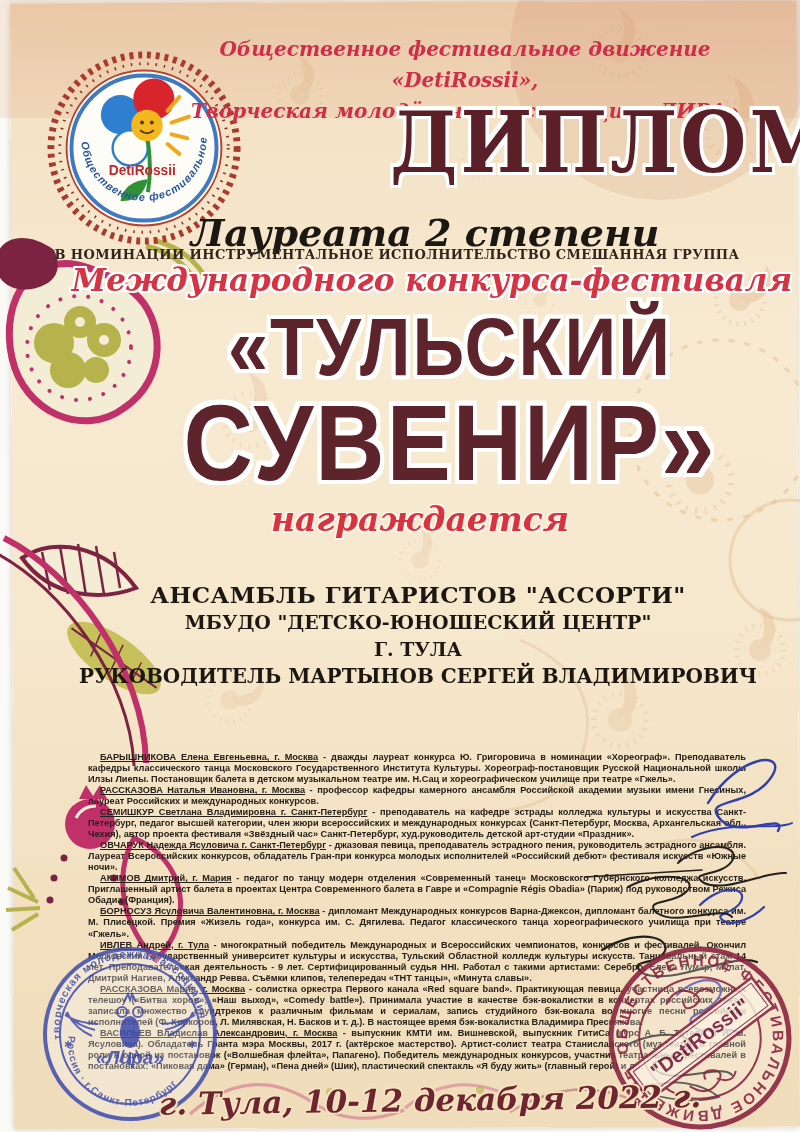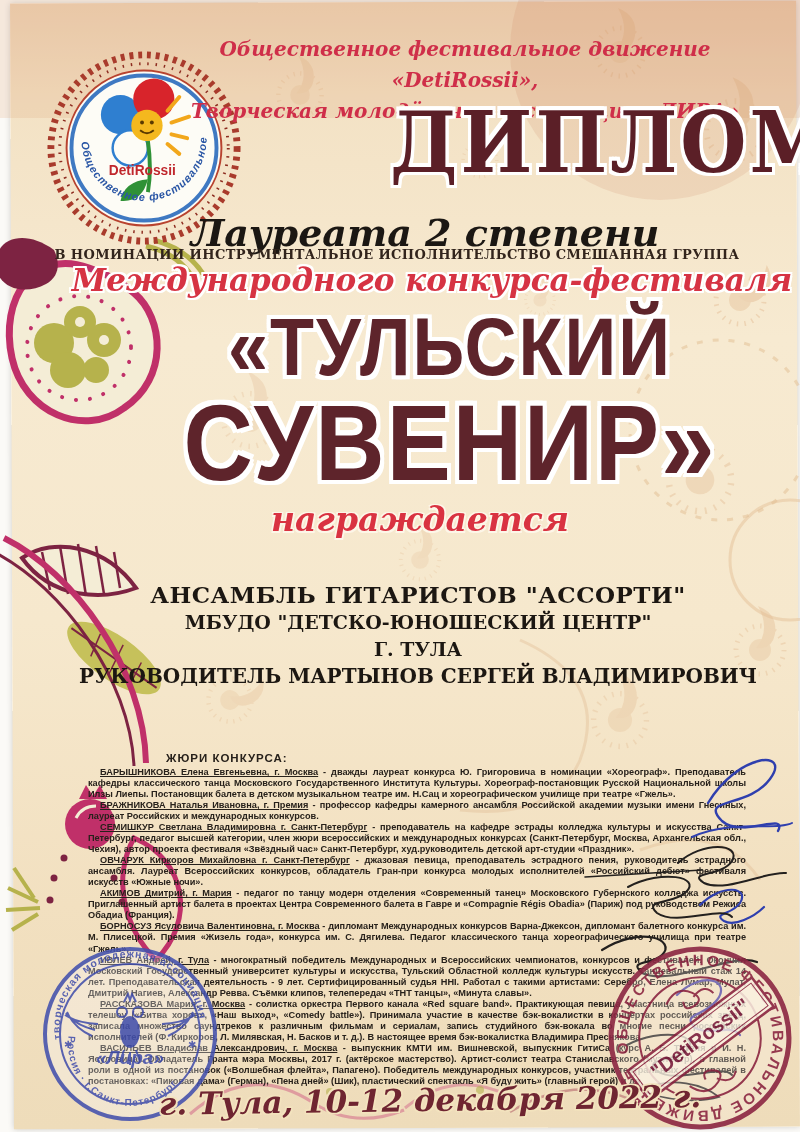--- a/index.html
+++ b/index.html
@@ -174,25 +174,24 @@
   <div class="abs center awarded">награждается</div>
 
   <div class="abs center recipient">
     <div class="r1">АНСАМБЛЬ ГИТАРИСТОВ "АССОРТИ"</div>
     <div class="r2">МБУДО "ДЕТСКО-ЮНОШЕСКИЙ ЦЕНТР"</div>
     <div class="r3">Г. ТУЛА</div>
     <div class="r4">РУКОВОДИТЕЛЬ МАРТЫНОВ СЕРГЕЙ ВЛАДИМИРОВИЧ</div>
   </div>
 
   <div class="jury">
-    <div class="jury-heading">ЖЮРИ КОНКУРСА:</div>
     <p class="jp"><span class="jn">БАРЫШНИКОВА Елена Евгеньевна, г. Москва</span><span class="jb"> - дважды лауреат конкурса Ю. Григоровича в номинации «Хореограф». Преподаватель кафедры классического танца Московского Государственного Института Культуры. Хореограф-постановщик Русской Национальной школы Илзы Лиепы. Постановщик балета в детском музыкальном театре им. Н.Сац и хореографическом училище при театре «Гжель».</span></p>
-    <p class="jp"><span class="jn">БРАЖНИКОВА Наталья Ивановна, г. Премия</span><span class="jb"> - профессор кафедры камерного ансамбля Российской академии музыки имени Гнесиных, лауреат Российских и международных конкурсов.</span></p>
+    <p class="jp"><span class="jn">РАССКАЗОВА Наталья Ивановна, г. Москва</span><span class="jb"> - профессор кафедры камерного ансамбля Российской академии музыки имени Гнесиных, лауреат Российских и международных конкурсов.</span></p>
     <p class="jp"><span class="jn">СЕМИШКУР Светлана Владимировна г. Санкт-Петербург</span><span class="jb"> - преподаватель на кафедре эстрады колледжа культуры и искусства Санкт-Петербург, педагог высшей категории, член жюри всероссийских и международных конкурсах (Санкт-Петербург, Москва, Архангельская обл., Чехия), автор проекта фестиваля «Звёздный час» Санкт-Петербург, худ.руководитель детской арт-студии «Праздник».</span></p>
-    <p class="jp"><span class="jn">ОВЧАРУК Киркоров Михайловна г. Санкт-Петербург</span><span class="jb"> - джазовая певица, преподаватель эстрадного пения, руководитель эстрадного ансамбля. Лауреат Всероссийских конкурсов, обладатель Гран-при конкурса молодых исполнителей «Российский дебют» фестиваля искусств «Южные ночи».</span></p>
+    <p class="jp"><span class="jn">ОВЧАРУК Надежда Ясуловича г. Санкт-Петербург</span><span class="jb"> - джазовая певица, преподаватель эстрадного пения, руководитель эстрадного ансамбля. Лауреат Всероссийских конкурсов, обладатель Гран-при конкурса молодых исполнителей «Российский дебют» фестиваля искусств «Южные ночи».</span></p>
     <p class="jp"><span class="jn">АКИМОВ Дмитрий, г. Мария</span><span class="jb"> - педагог по танцу модерн отделения «Современный танец» Московского Губернского колледжа искусств. Приглашенный артист балета в проектах Центра Современного балета в Гавре и «Compagnie Régis Obadia» (Париж) под руководством Режиса Обадиа (Франция).</span></p>
     <p class="jp"><span class="jn">БОРНОСУЗ Ясуловича Валентиновна, г. Москва</span><span class="jb"> - дипломант Международных конкурсов Варна-Джексон, дипломант балетного конкурса им. М. Плисецкой. Премия «Жизель года», конкурса им. С. Дягилева. Педагог классического танца хореографического училища при театре «Гжель».</span></p>
     <p class="jp"><span class="jn">ИВЛЕВ Андрей, г. Тула</span><span class="jb"> - многократный победитель Международных и Всероссийских чемпионатов, конкурсов и фестивалей. Окончил Московский Государственный университет культуры и искусства, Тульский Областной колледж культуры искусств. Танцевальный стаж 14 лет. Преподавательская деятельность - 9 лет. Сертифицированный судья HHI. Работал с такими артистами: Серебро, Елена Лумар, Мулат, Дмитрий Нагиев, Александр Ревва. Съёмки клипов, телепередач «ТНТ танцы», «Минута славы».</span></p>
     <p class="jp"><span class="jn">РАССКАЗОВА Мария, г. Москва</span><span class="jb"> - солистка оркестра Первого канала «Red square band». Практикующая певица, участница всевозможных телешоу («Битва хоров», «Наш выход», «Comedy battle»). Принимала участие в качестве бэк-вокалистки в концертах российских звезд, записала множество саундтреков к различным фильмам и сериалам, запись студийного бэк-вокала во многие песни российских исполнителей (Ф. Киркоров, Л. Милявская, Н. Басков и т. д.). В настоящее время бэк-вокалистка Владимира Преснякова.</span></p>
     <p class="jp"><span class="jn">ВАСИЛЬЕВ Владислав Александрович, г. Москва</span><span class="jb"> - выпускник КМТИ им. Вишневской, выпускник ГитиСа (курс А. Б. Тителя и И. Н. Ясуловича). Обладатель Гранта мэра Москвы, 2017 г. (актёрское мастерство). Артист-солист театра Станиславского (муз.театр), в главной роли в одной из постановок («Волшебная флейта», Папагено). Победитель международных конкурсов, участник театральных фестивалей в постановках: «Пиковая дама» (Герман), «Пена дней» (Шик), пластический спектакль «Я буду жить» (главный герой) и др.</span></p>
   </div>
 
   <svg class="layer" style="left:580px;top:745px;width:220px;height:360px" viewBox="0 0 220 360" fill="none" stroke-linecap="round">
     <path d="M128,58 C158,8 212,4 190,34 C168,64 118,52 142,76 C162,94 208,66 198,86" stroke="#2f3fae" stroke-width="2.4"></path>
     <path d="M112,92 C152,74 198,86 212,78" stroke="#2f3fae" stroke-width="2"></path>

